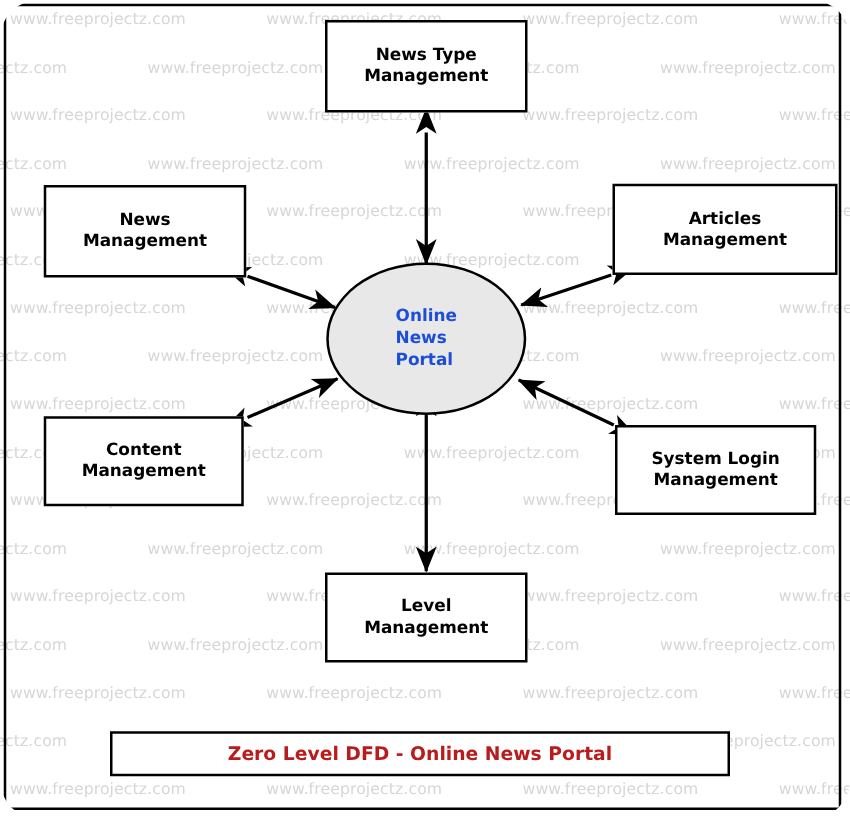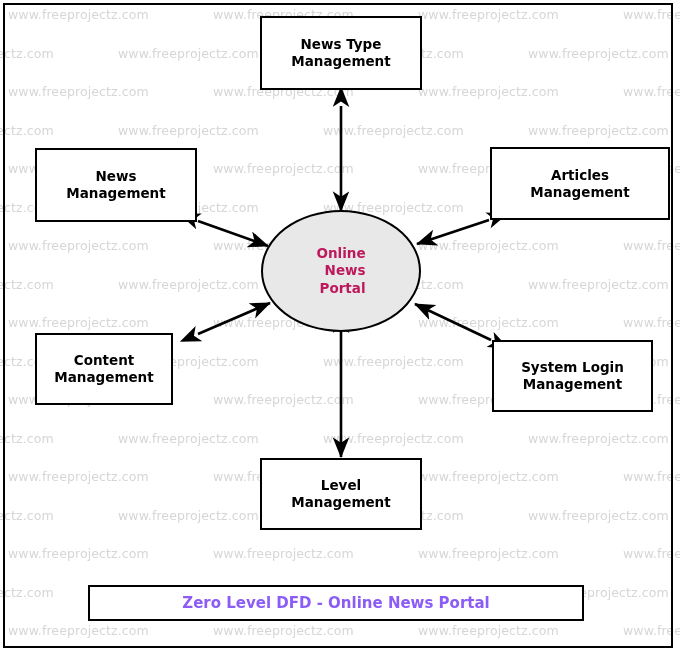--- a/index.html
+++ b/index.html
@@ -7,20 +7,21 @@
     padding: 0;
     background: #ffffff;
   }
   #canvas {
     position: relative;
     width: 680px;
     height: 655px;
     background: #ffffff;
     overflow: hidden;
     font-family: "DejaVu Sans", "Liberation Sans", sans-serif;
+    border-radius: 31px;
   }
   
   #watermarks {
     position: absolute;
     left: 0; top: 0;
     width: 680px; height: 655px;
     z-index: 1;
     pointer-events: none;
   }
   .wm {
@@ -77,42 +78,42 @@
     border: 2px solid #000000;
     border-radius: 50%;
     display: flex;
     align-items: center;
     justify-content: center;
     z-index: 4;
   }
   #process-label {
     font-size: 13.5px;
     font-weight: bold;
-    color: #be185d;
-    text-align: right;
+    color: #1d4ed8;
+    text-align: left;
     line-height: 1.3;
     white-space: pre-line;
   }
   
   #caption-box {
     position: absolute;
     left: 88px; top: 585px;
     width: 496px; height: 36px;
     box-sizing: border-box;
     background: #ffffff;
     border: 2px solid #000000;
     display: flex;
     align-items: center;
     justify-content: center;
     z-index: 4;
   }
   #caption-text {
     font-size: 15px;
     font-weight: bold;
-    color: #8b5cf6;
+    color: #b91c1c;
     text-align: center;
   }
 </style>
 </head>
 <body>
 
 <div id="canvas">
 
   <div id="watermarks">
       <span class="wm" style="left: 8px; top: 7px;">www.freeprojectz.com</span>
@@ -220,21 +221,21 @@
   <div class="entity" style="left:35px; top:148px; width:162px; height:74px;">
     <span class="entity-label">News
 Management</span>
   </div>
 
   <div class="entity" style="left:490px; top:147px; width:180px; height:73px;">
     <span class="entity-label">Articles
 Management</span>
   </div>
 
-  <div class="entity" style="left:35px; top:333px; width:138px; height:72px;">
+  <div class="entity" style="left:35px; top:333px; width:160px; height:72px;">
     <span class="entity-label">Content
 Management</span>
   </div>
 
   <div class="entity" style="left:492px; top:340px; width:161px; height:72px;">
     <span class="entity-label">System Login
 Management</span>
   </div>
 
   <div class="entity" style="left:260px; top:458px; width:162px; height:72px;">

